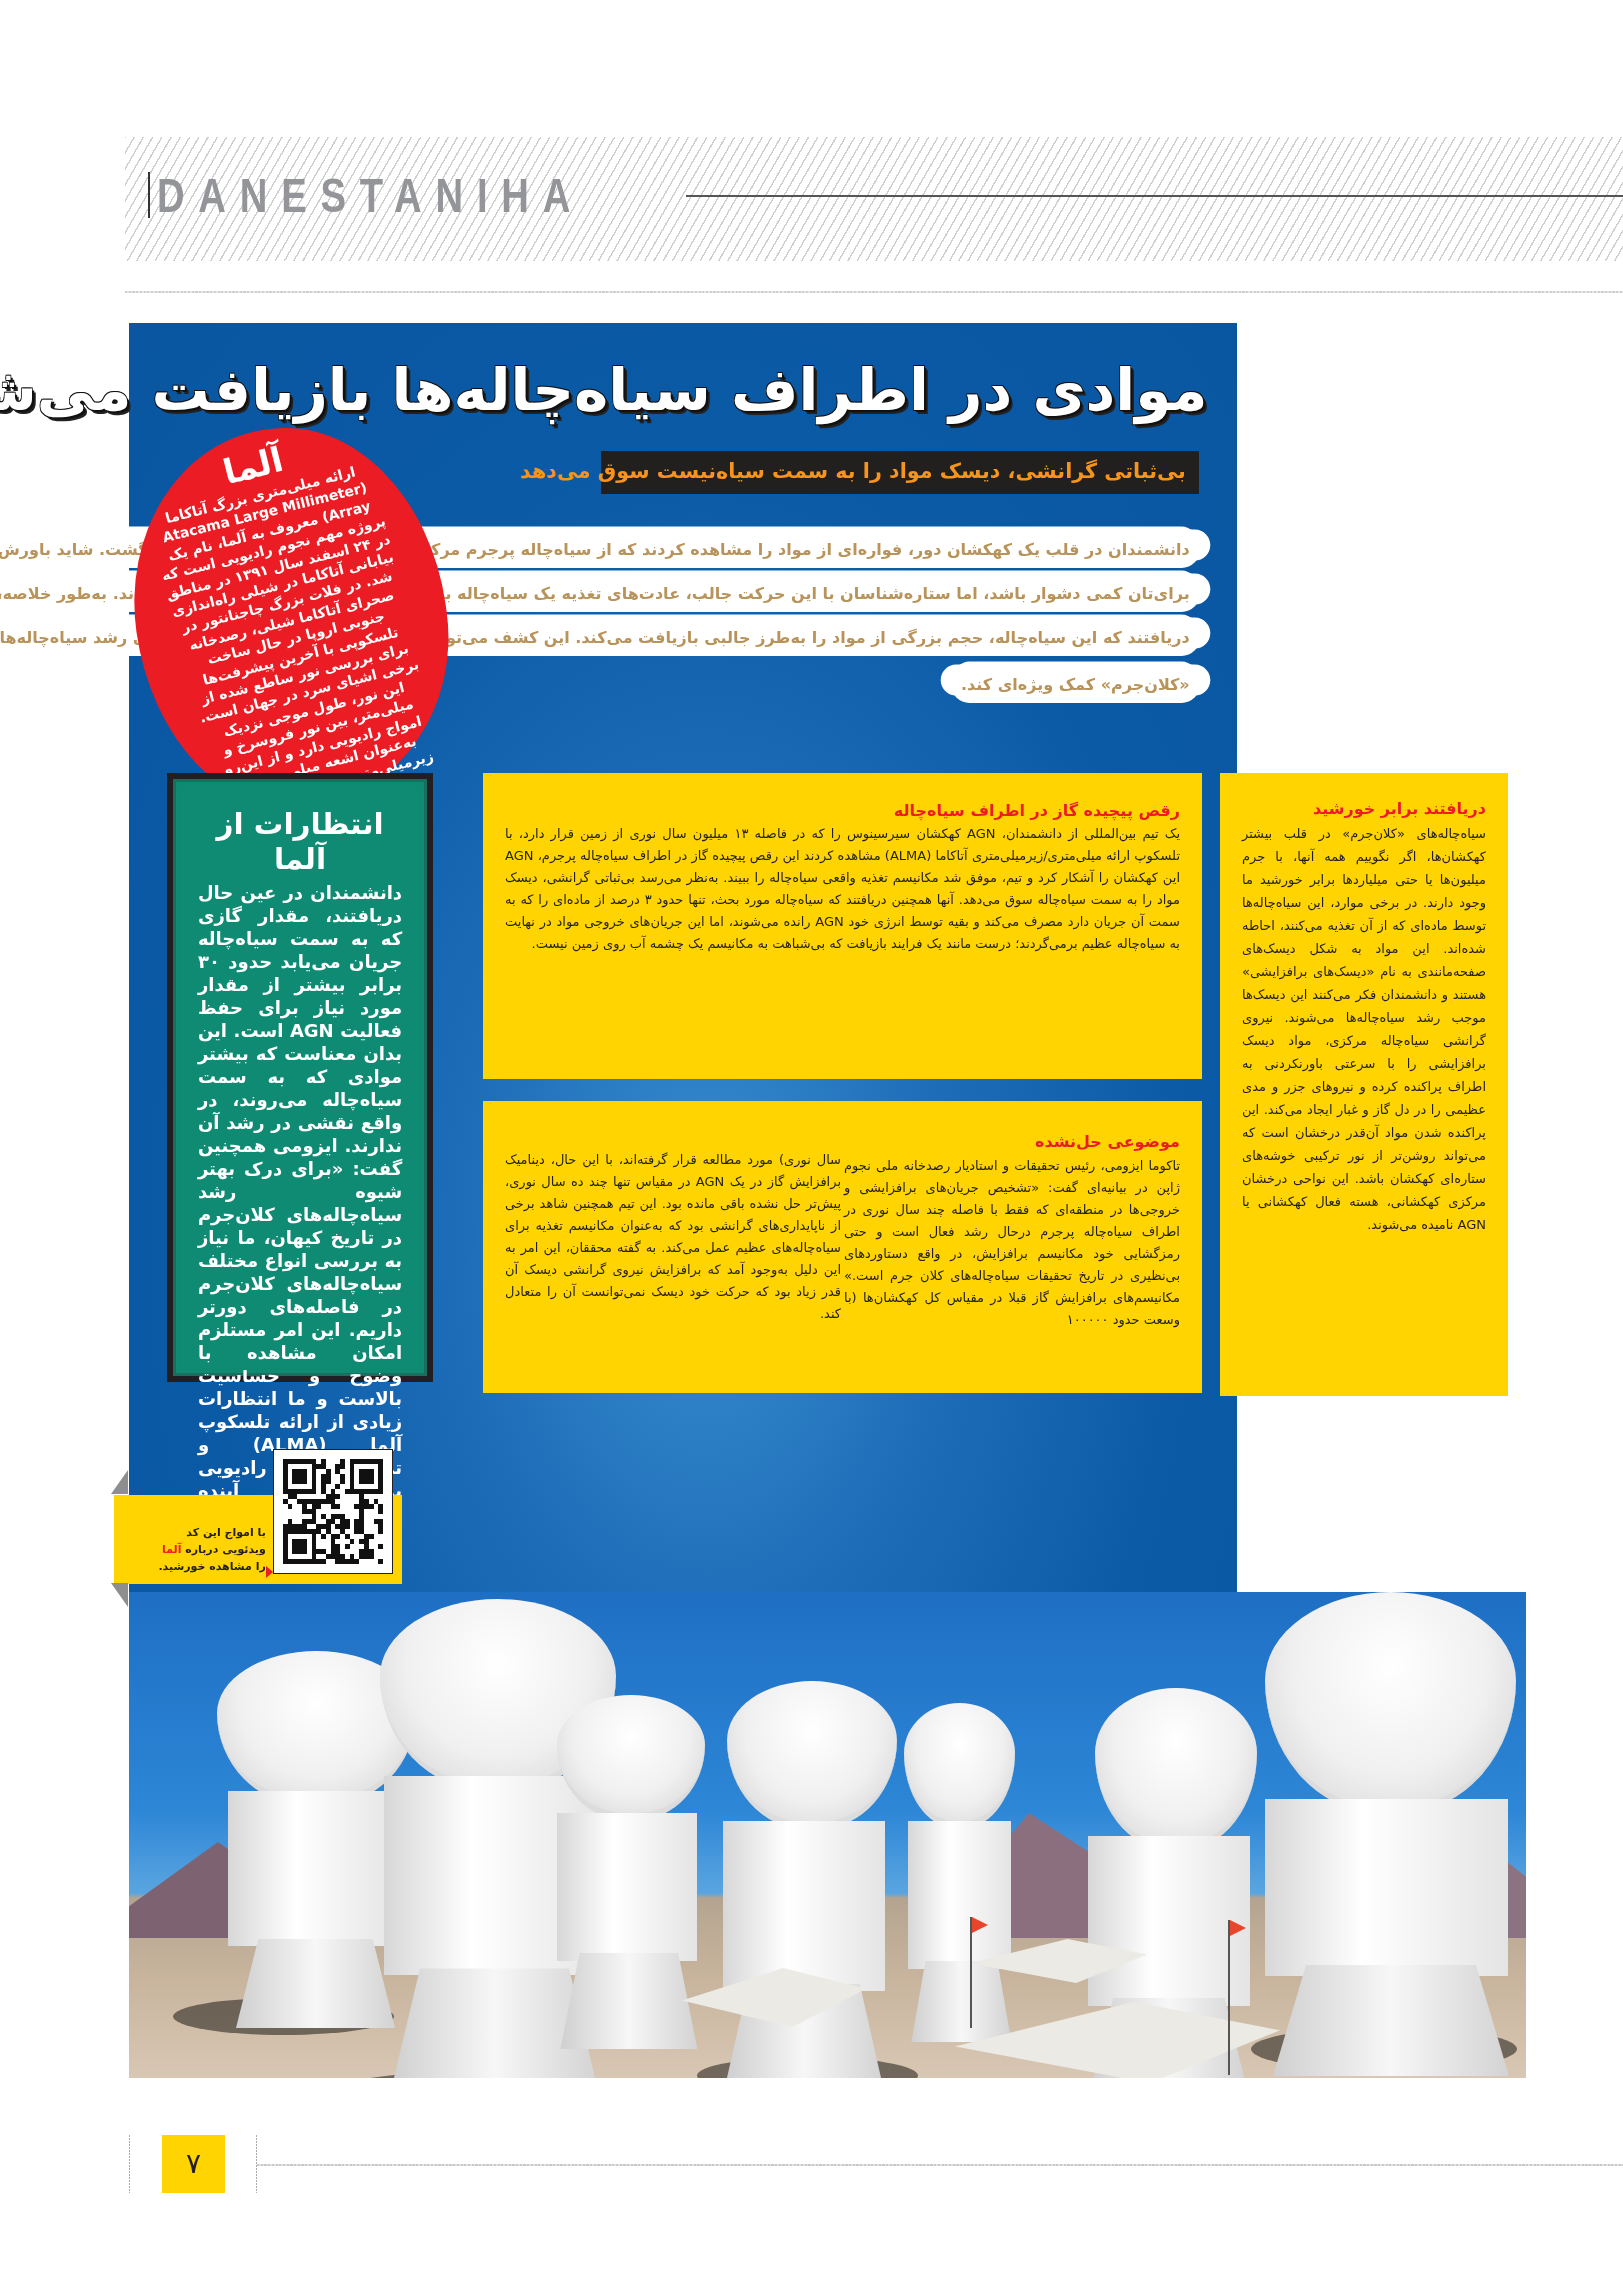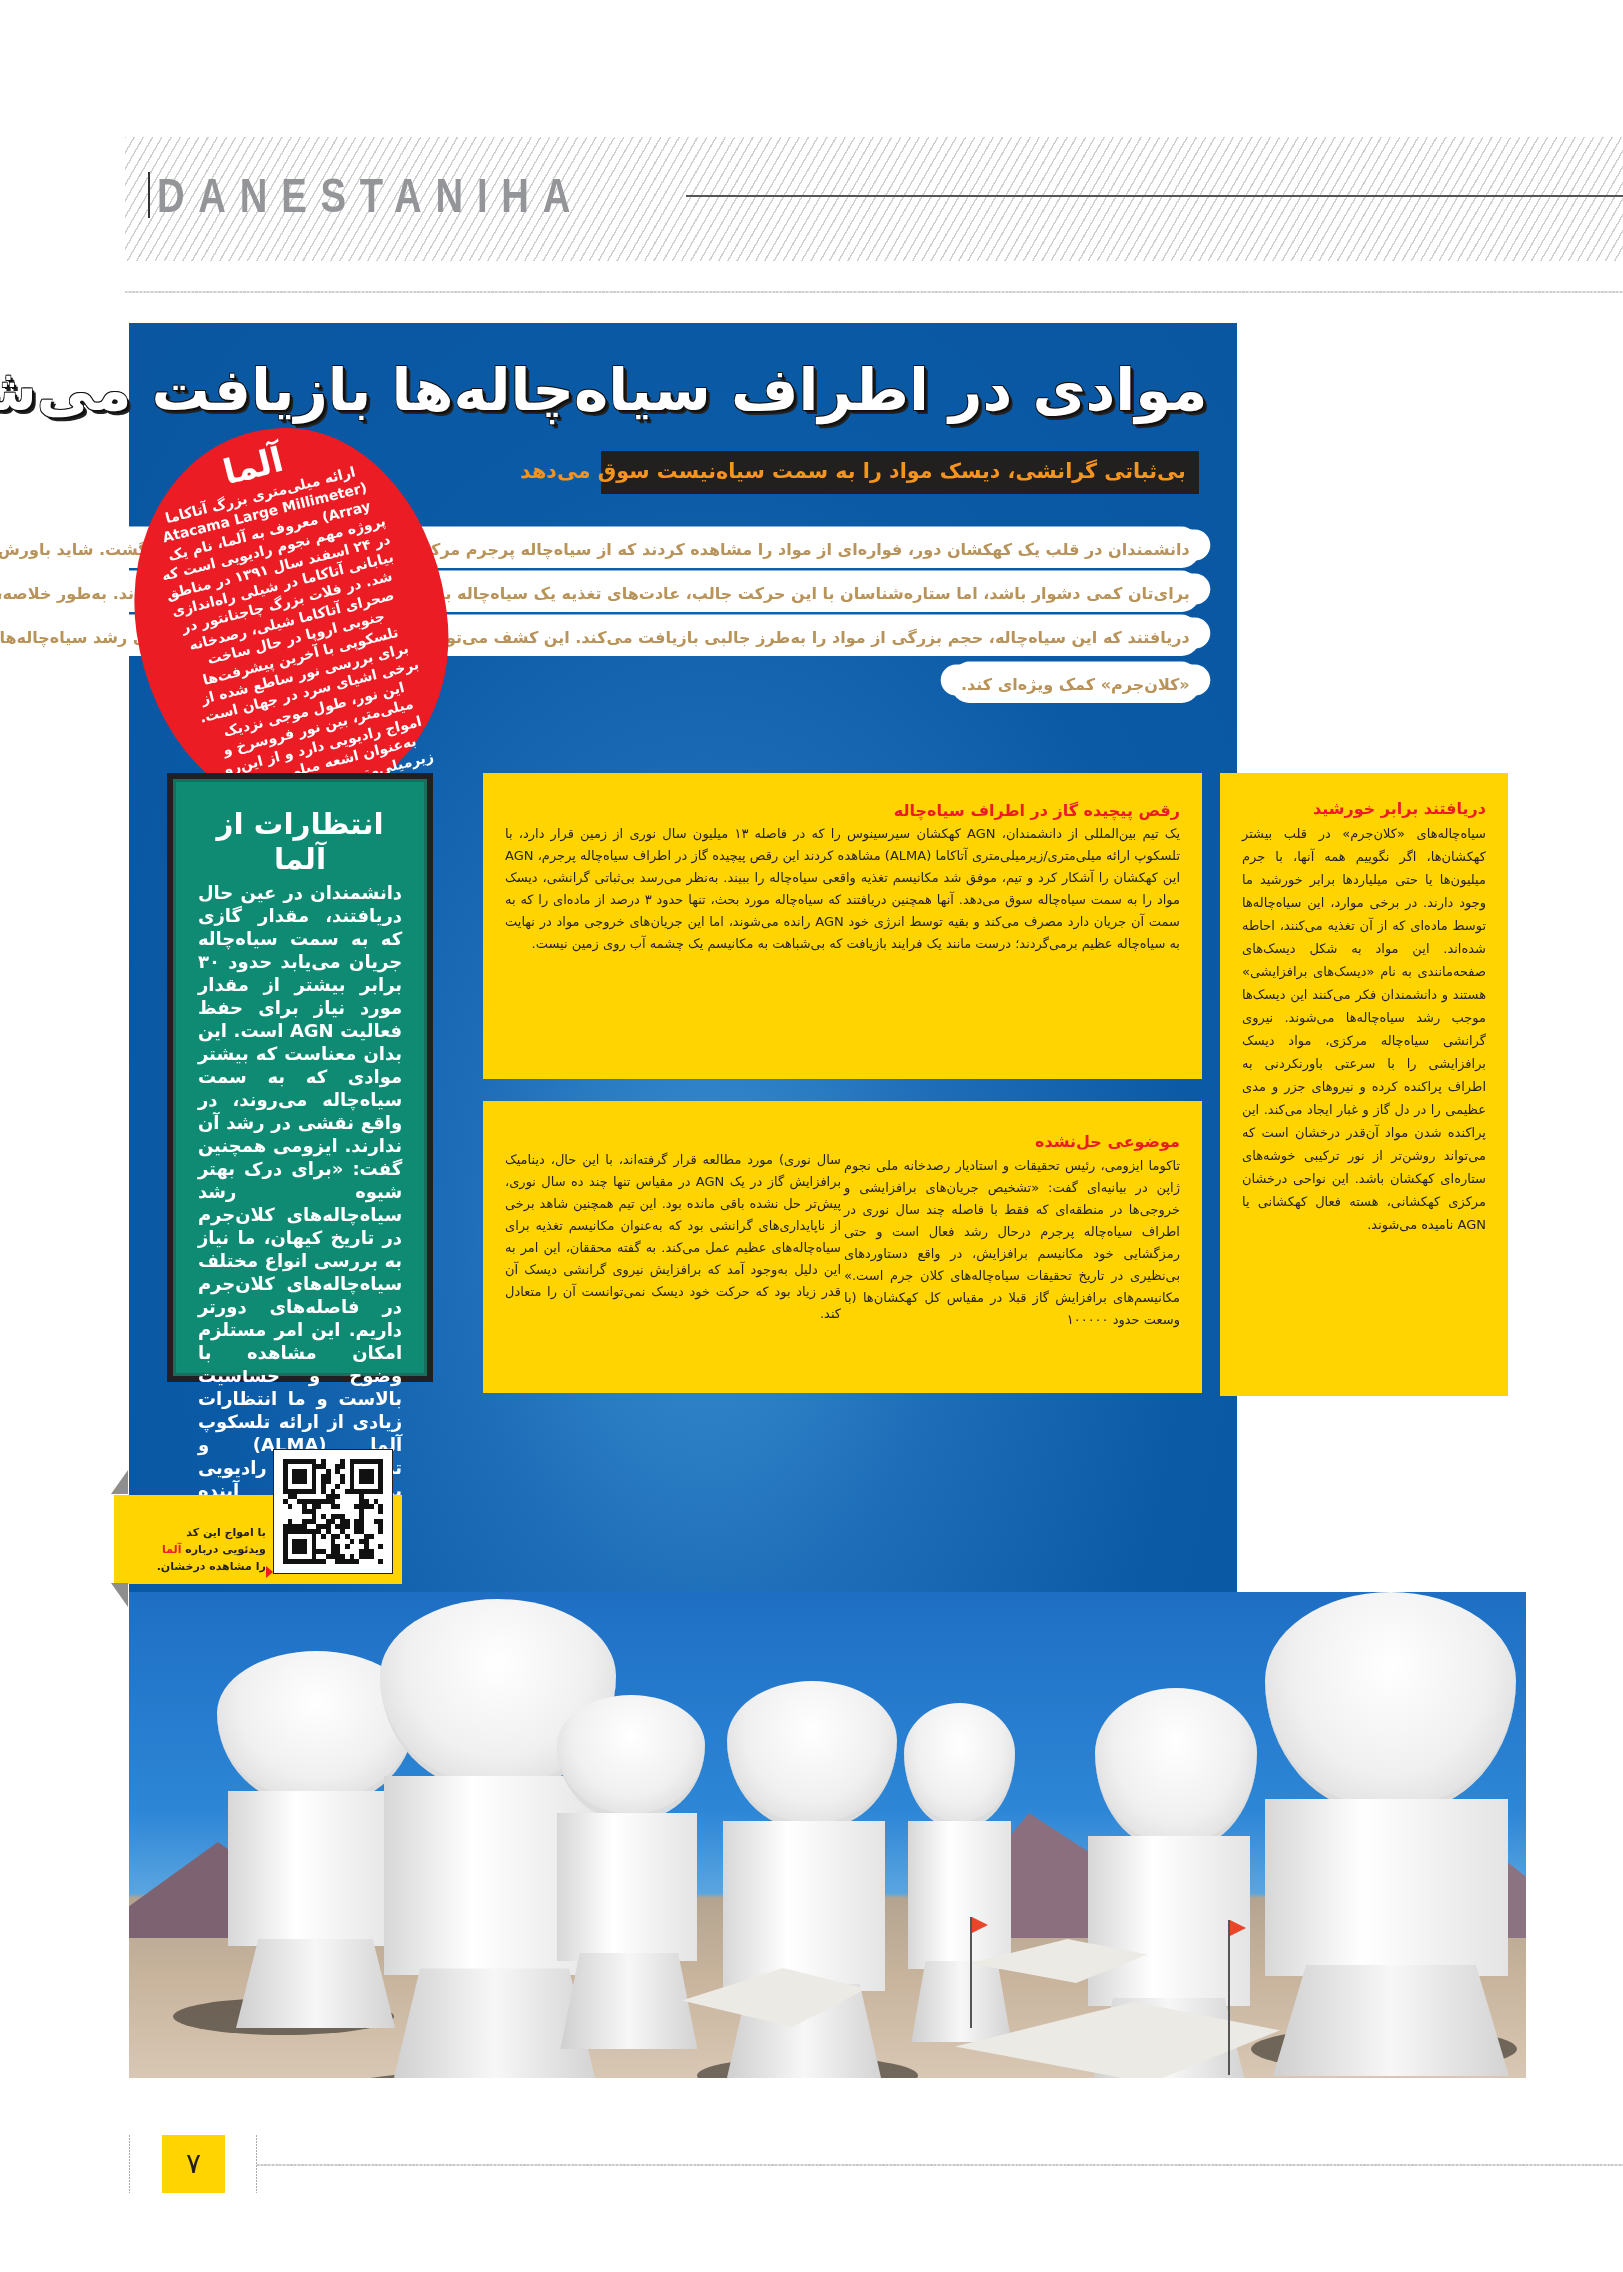--- a/index.html
+++ b/index.html
@@ -190,21 +190,21 @@
     <h3>دریافتند برابر خورشید</h3>
     <p>سیاه‌چاله‌های «کلان‌جرم» در قلب بیشتر کهکشان‌ها، اگر نگوییم همه آنها، با جرم میلیون‌ها یا حتی میلیاردها برابر خورشید ما وجود دارند. در برخی موارد، این سیاه‌چاله‌ها توسط ماده‌ای که از آن تغذیه می‌کنند، احاطه شده‌اند. این مواد به شکل دیسک‌های صفحه‌مانندی به نام «دیسک‌های برافزایشی» هستند و دانشمندان فکر می‌کنند این دیسک‌ها موجب رشد سیاه‌چاله‌ها می‌شوند. نیروی گرانشی سیاه‌چاله مرکزی، مواد دیسک برافزایشی را با سرعتی باورنکردنی به اطراف پراکنده کرده و نیروهای جزر و مدی عظیمی را در دل گاز و غبار ایجاد می‌کند. این پراکنده شدن مواد آن‌قدر درخشان است که می‌تواند روشن‌تر از نور ترکیبی خوشه‌های ستاره‌ای کهکشان باشد. این نواحی درخشان مرکزی کهکشانی، هسته فعال کهکشانی یا AGN نامیده می‌شوند.</p>
   </div>
 
   <div class="qr-fold"></div>
   <div class="qr-band"></div>
   <div class="qr-fold2"></div>
   <div class="qr-text">
     <div>با امواج این کد</div>
     <div><span>ویدئویی درباره </span><span class="hl">آلما</span></div>
-    <div>را مشاهده درخشان.</div>
+    <div>را مشاهده خورشید.</div>
   </div>
   <div class="qr-arrow"></div>
   <div class="qr-box">
     <div class="qr-grid" id="qr-grid">
         <span></span>
         <span></span>
         <span></span>
         <span></span>
         <span></span>
         <span></span>

